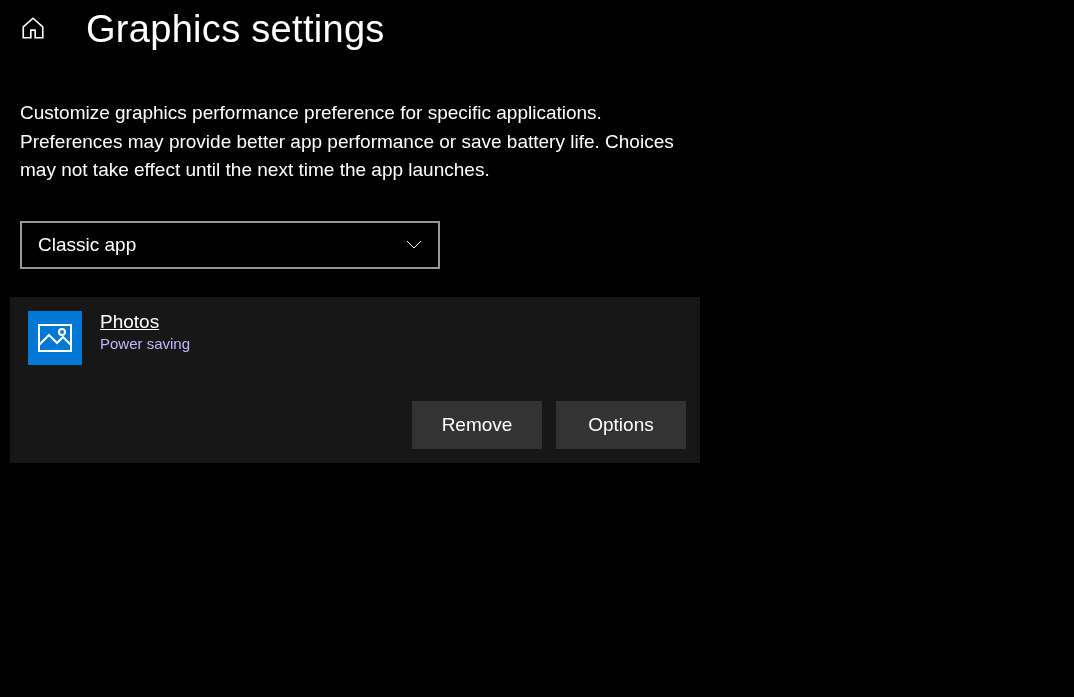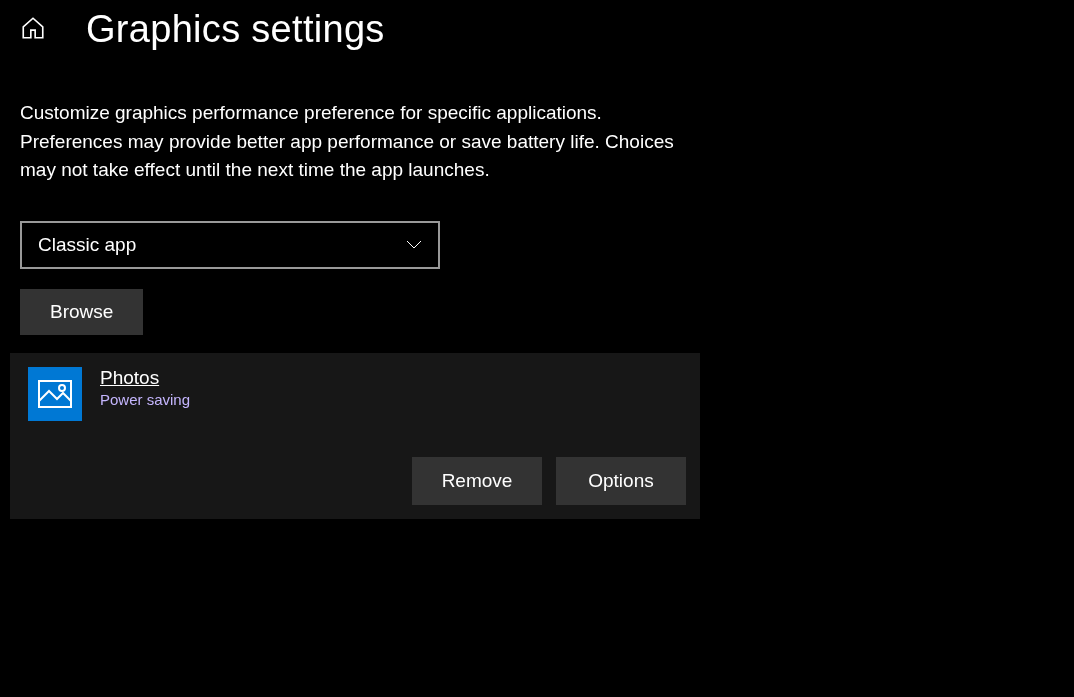--- a/index.html
+++ b/index.html
@@ -57,21 +57,21 @@
     .dropdown {
       width: 420px;
       height: 48px;
       background: #000000;
       border: 2px solid #999999;
       display: flex;
       align-items: center;
       justify-content: space-between;
       padding: 0 16px;
       cursor: pointer;
-      margin-bottom: 20px;
+      margin-bottom: 28px;
     }
     .dropdown-text {
       font-size: 19px;
       font-weight: 350;
     }
     .chevron-icon {
       width: 16px;
       height: 10px;
       stroke: #ffffff;
       fill: none;
@@ -166,21 +166,20 @@
 
   <div class="dropdown">
     <span class="dropdown-text">Classic app</span>
     <span>
       <svg class="chevron-icon" viewBox="0 0 16 10">
         <path d="M1 1 L8 8 L15 1"></path>
       </svg>
     </span>
   </div>
 
-  <button class="browse-button">Browse</button>
 
   <div class="app-card">
     <div class="app-row">
       <div class="app-icon">
         <svg class="photos-icon" viewBox="0 0 36 30">
           <rect x="2" y="2" width="32" height="26"></rect>
           <path d="M2 22 L12 12 L20 20 L26 14 L34 22"></path>
           <circle cx="25" cy="9" r="3"></circle>
         </svg>
       </div>

